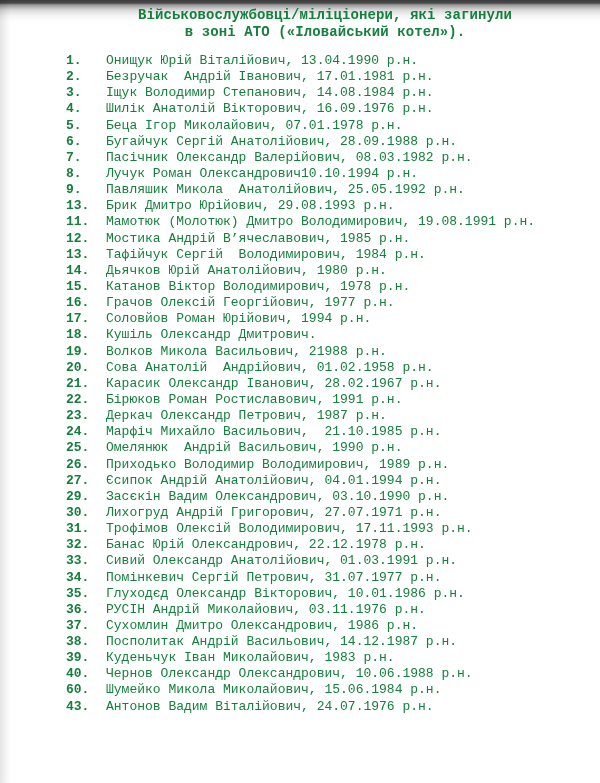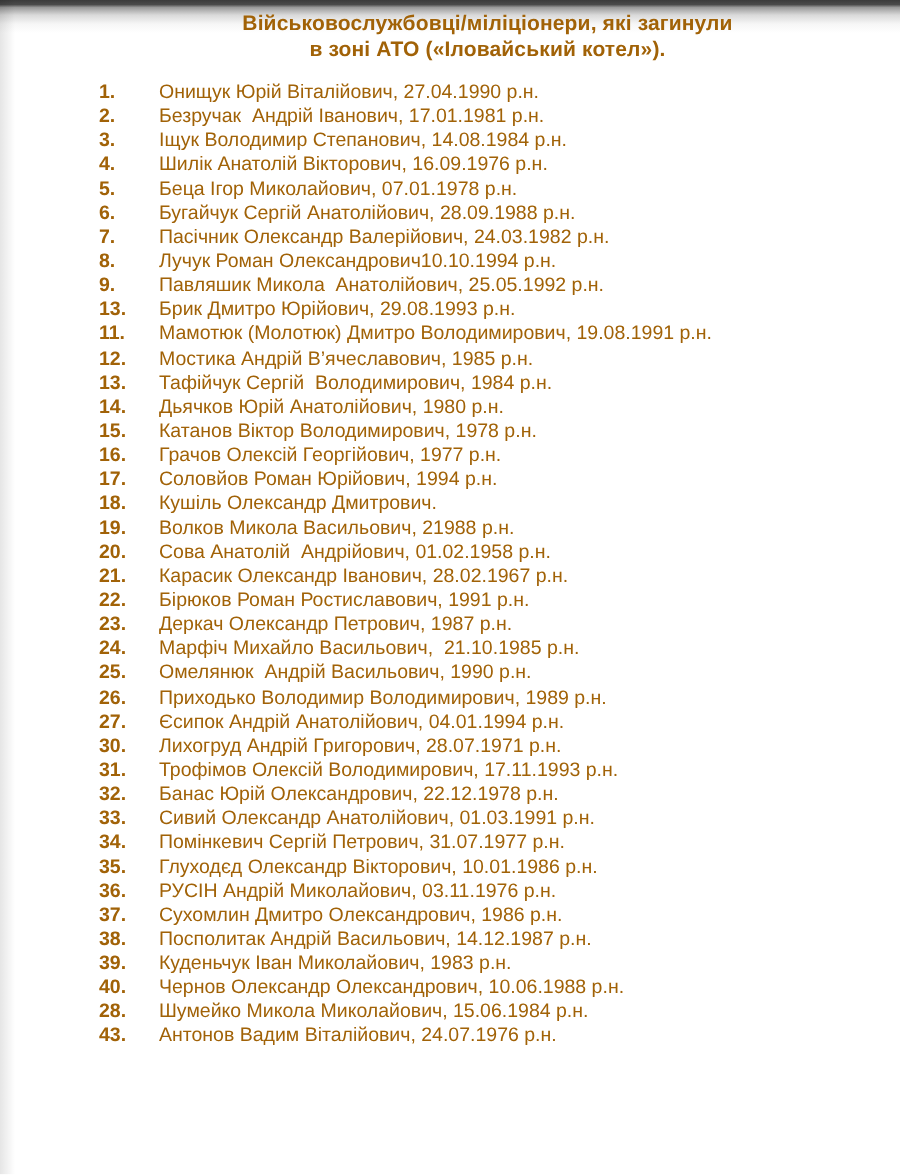--- a/index.html
+++ b/index.html
@@ -6,22 +6,22 @@
     margin: 0;
     padding: 0;
     background: #ffffff;
   }
   .page {
     position: relative;
     width: 600px;
     height: 783px;
     background: #ffffff;
     overflow: hidden;
-    font-family: Liberation Sans, sans-serif;
-    color: #a16207;
+    font-family: Liberation Mono, monospace;
+    color: #15803d;
   }
   .top-edge {
     position: absolute;
     top: 0; left: 0; right: 0;
     height: 22px;
     background: linear-gradient(to bottom,
       #3b3b3b 0px, #4a4a4a 3px, #9a9a9a 5px,
       #d9d9d9 10px, #f6f6f6 16px, #ffffff 22px);
     pointer-events: none;
   }
@@ -71,21 +71,21 @@
   <div class="left-edge"></div>
 
   <div class="title-block">
     <div>Військовослужбовці/міліціонери, які загинули</div>
     <div>в зоні АТО («Іловайський котел»).</div>
   </div>
 
   <div class="list" id="casualty-list">
       <div class="row">
         <span class="num">1.</span>
-        <span class="text">Онищук Юрій Віталійович, 27.04.1990 р.н.</span>
+        <span class="text">Онищук Юрій Віталійович, 13.04.1990 р.н.</span>
       </div>
       <div class="row">
         <span class="num">2.</span>
         <span class="text">Безручак  Андрій Іванович, 17.01.1981 р.н.</span>
       </div>
       <div class="row">
         <span class="num">3.</span>
         <span class="text">Іщук Володимир Степанович, 14.08.1984 р.н.</span>
       </div>
       <div class="row">
@@ -95,21 +95,21 @@
       <div class="row">
         <span class="num">5.</span>
         <span class="text">Беца Ігор Миколайович, 07.01.1978 р.н.</span>
       </div>
       <div class="row">
         <span class="num">6.</span>
         <span class="text">Бугайчук Сергій Анатолійович, 28.09.1988 р.н.</span>
       </div>
       <div class="row">
         <span class="num">7.</span>
-        <span class="text">Пасічник Олександр Валерійович, 24.03.1982 р.н.</span>
+        <span class="text">Пасічник Олександр Валерійович, 08.03.1982 р.н.</span>
       </div>
       <div class="row">
         <span class="num">8.</span>
         <span class="text">Лучук Роман Олександрович10.10.1994 р.н.</span>
       </div>
       <div class="row">
         <span class="num">9.</span>
         <span class="text">Павляшик Микола  Анатолійович, 25.05.1992 р.н.</span>
       </div>
       <div class="row">
@@ -178,22 +178,26 @@
       </div>
       <div class="row">
         <span class="num">26.</span>
         <span class="text">Приходько Володимир Володимирович, 1989 р.н.</span>
       </div>
       <div class="row">
         <span class="num">27.</span>
         <span class="text">Єсипок Андрій Анатолійович, 04.01.1994 р.н.</span>
       </div>
       <div class="row">
+        <span class="num">29.</span>
+        <span class="text">Засєкін Вадим Олександрович, 03.10.1990 р.н.</span>
+      </div>
+      <div class="row">
         <span class="num">30.</span>
-        <span class="text">Лихогруд Андрій Григорович, 28.07.1971 р.н.</span>
+        <span class="text">Лихогруд Андрій Григорович, 27.07.1971 р.н.</span>
       </div>
       <div class="row">
         <span class="num">31.</span>
         <span class="text">Трофімов Олексій Володимирович, 17.11.1993 р.н.</span>
       </div>
       <div class="row">
         <span class="num">32.</span>
         <span class="text">Банас Юрій Олександрович, 22.12.1978 р.н.</span>
       </div>
       <div class="row">
@@ -222,21 +226,21 @@
       </div>
       <div class="row">
         <span class="num">39.</span>
         <span class="text">Куденьчук Іван Миколайович, 1983 р.н.</span>
       </div>
       <div class="row">
         <span class="num">40.</span>
         <span class="text">Чернов Олександр Олександрович, 10.06.1988 р.н.</span>
       </div>
       <div class="row">
-        <span class="num">28.</span>
+        <span class="num">60.</span>
         <span class="text">Шумейко Микола Миколайович, 15.06.1984 р.н.</span>
       </div>
       <div class="row">
         <span class="num">43.</span>
         <span class="text">Антонов Вадим Віталійович, 24.07.1976 р.н.</span>
       </div>
     </div>
 </div>
 
 </body></html>

